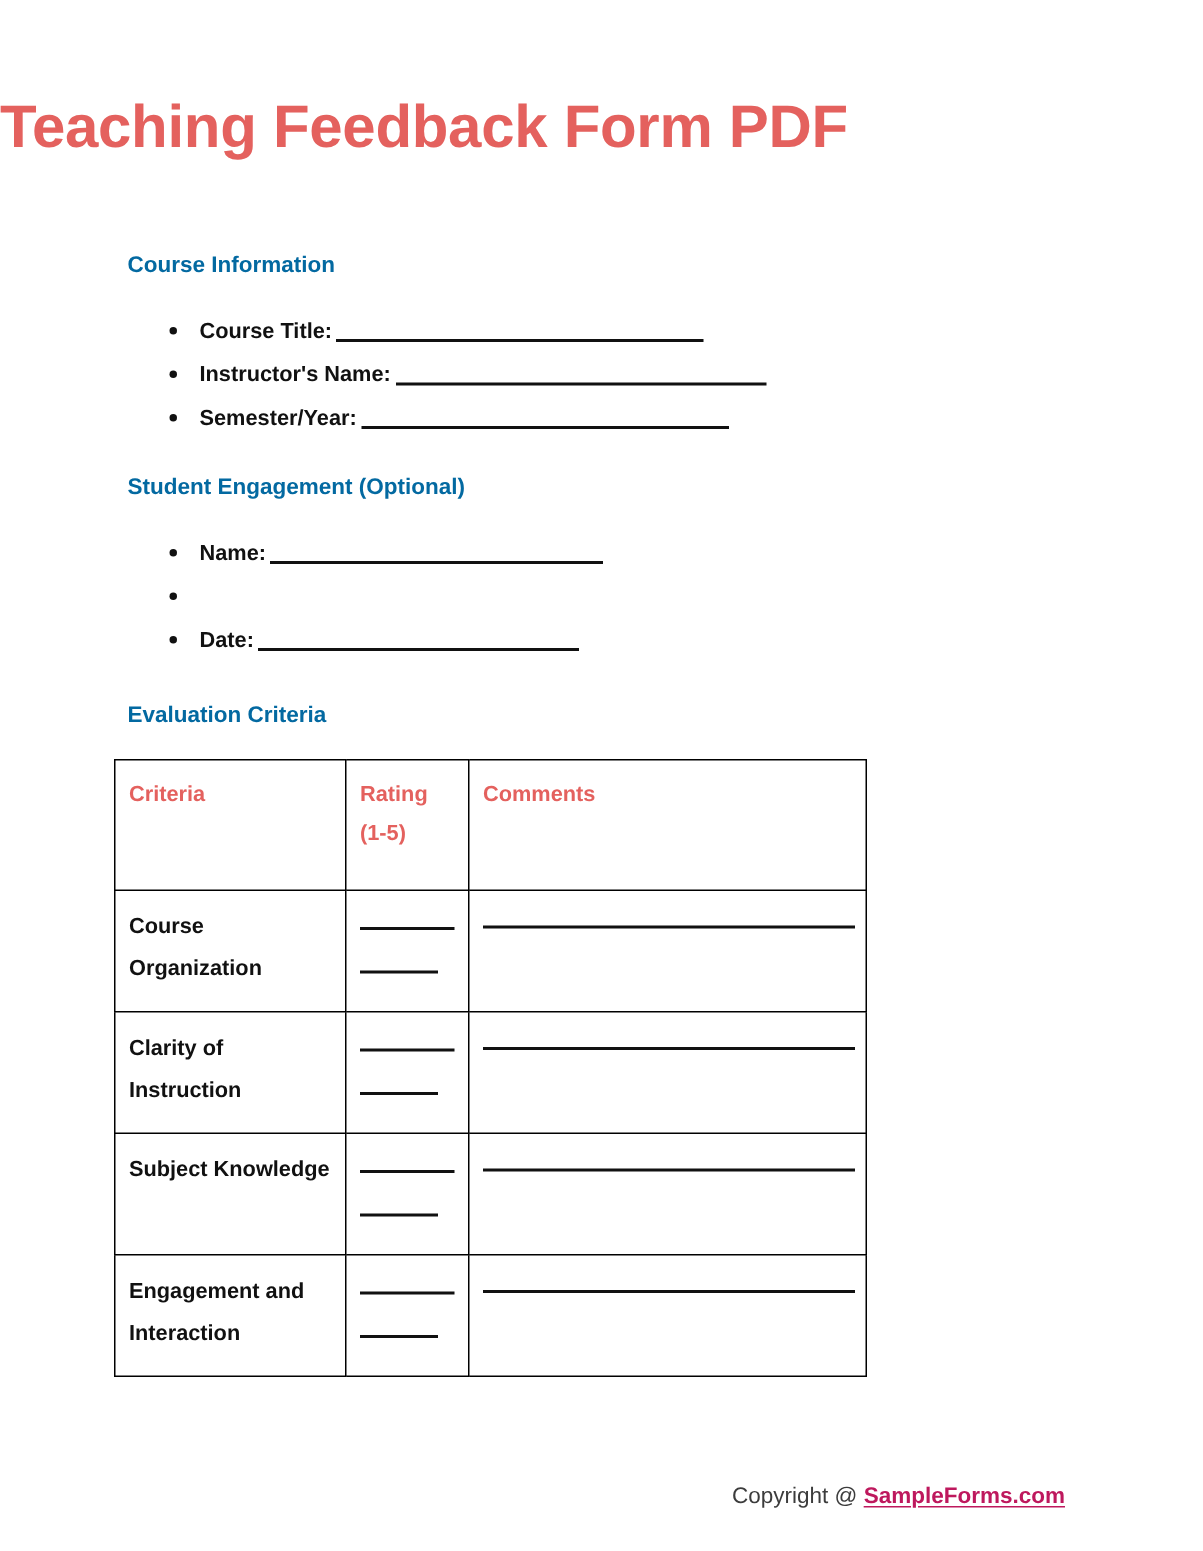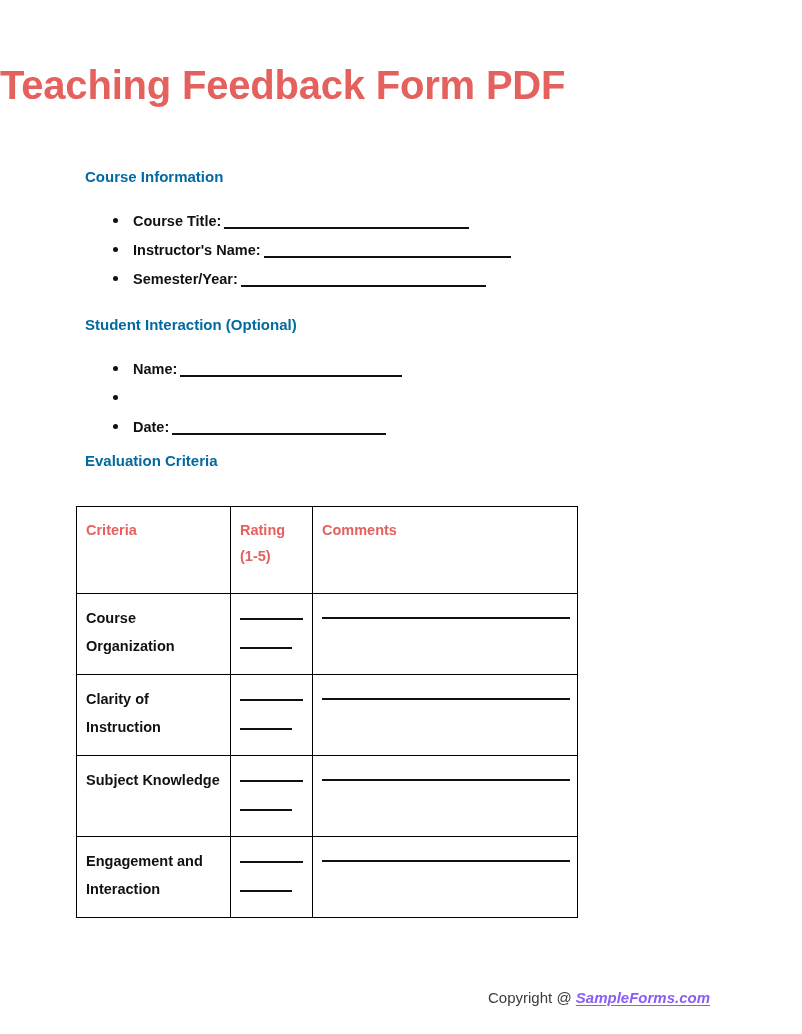--- a/index.html
+++ b/index.html
@@ -36,21 +36,21 @@
     position: absolute;
     left: 85px;
     font-size: 15px;
     font-weight: bold;
     color: #0369a1;
     white-space: nowrap;
     text-align: right;
   }
   #h-course   { top: 168px; }
   #h-student  { top: 316px; }
-  #h-eval     { top: 452px; }
+  #h-eval     { top: 468px; }
 
   
   .bullet-block {
     position: absolute;
     left: 113px;
     width: 600px;
   }
   #b-course  { top: 211px; }
   #b-student { top: 359px; }
 
@@ -142,25 +142,24 @@
   
   .footer {
     position: absolute;
     right: 92px;
     top: 989px;
     font-size: 15px;
     color: #3c3c3c;
     white-space: nowrap;
   }
   .footer-brand {
-    color: #8b5cf6;
+    color: #be185d;
     font-weight: bold;
     text-decoration: underline;
     text-underline-offset: 2px;
-    font-style: italic;
   }
 </style>
 </head>
 <body>
 
 <div class="page">
 
   <div class="doc-title">Teaching Feedback Form PDF</div>
 
   <div class="section-heading" id="h-course">Course Information</div>
@@ -179,21 +178,21 @@
       </span>
     </div>
     <div class="bullet-row">
       <span class="bullet-dot"></span>
       <span class="bullet-text">
         <span>Semester/Year:</span><span class="fill-line" style="width: 245px;"></span>
       </span>
     </div>
   </div>
 
-  <div class="section-heading" id="h-student">Student Interaction (Optional)</div>
+  <div class="section-heading" id="h-student">Student Engagement (Optional)</div>
 
   <div class="bullet-block" id="b-student">
     <div class="bullet-row">
       <span class="bullet-dot"></span>
       <span class="bullet-text">
         <span>Name:</span><span class="fill-line" style="width: 222px;"></span>
       </span>
     </div>
     <div class="bullet-row">
       <span class="bullet-dot"></span>

